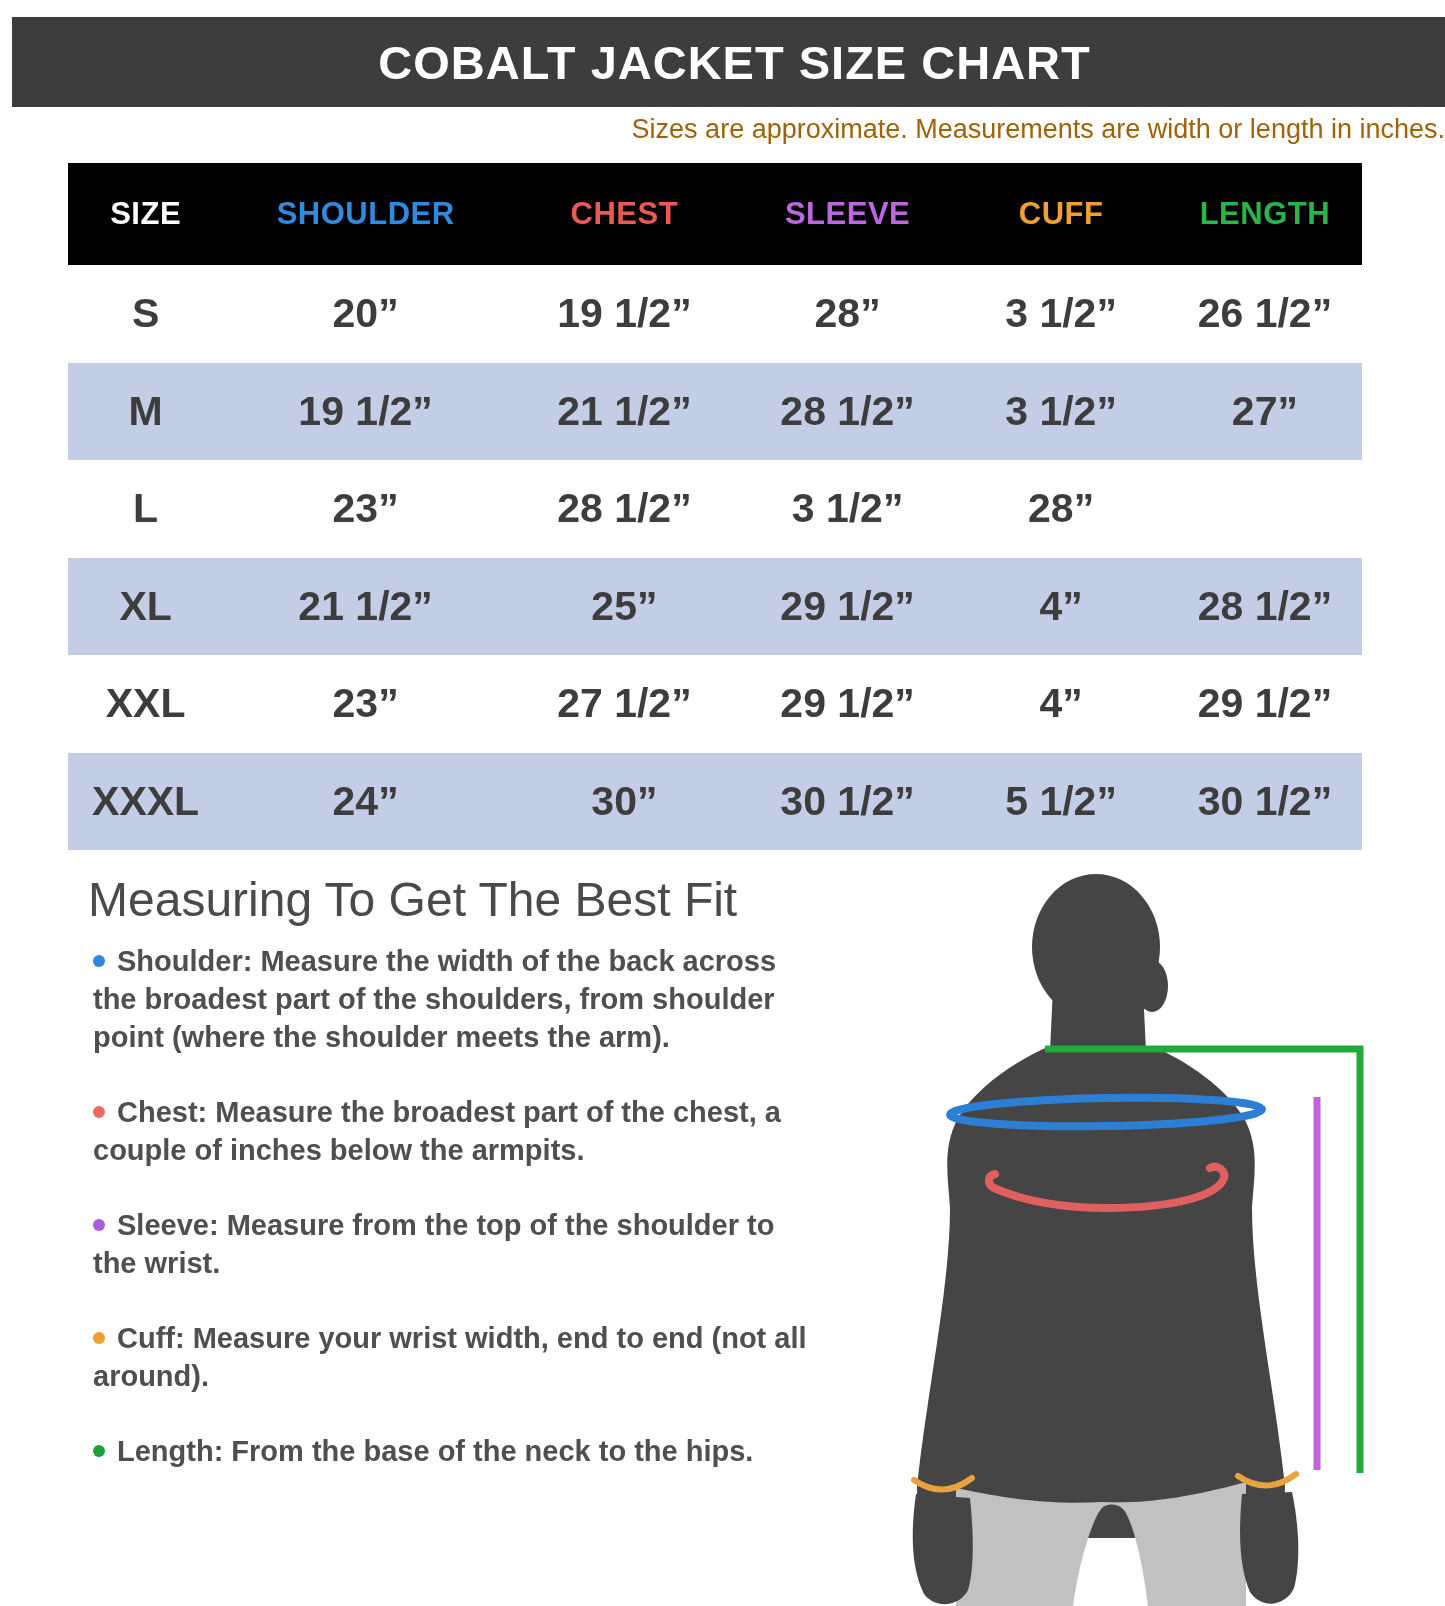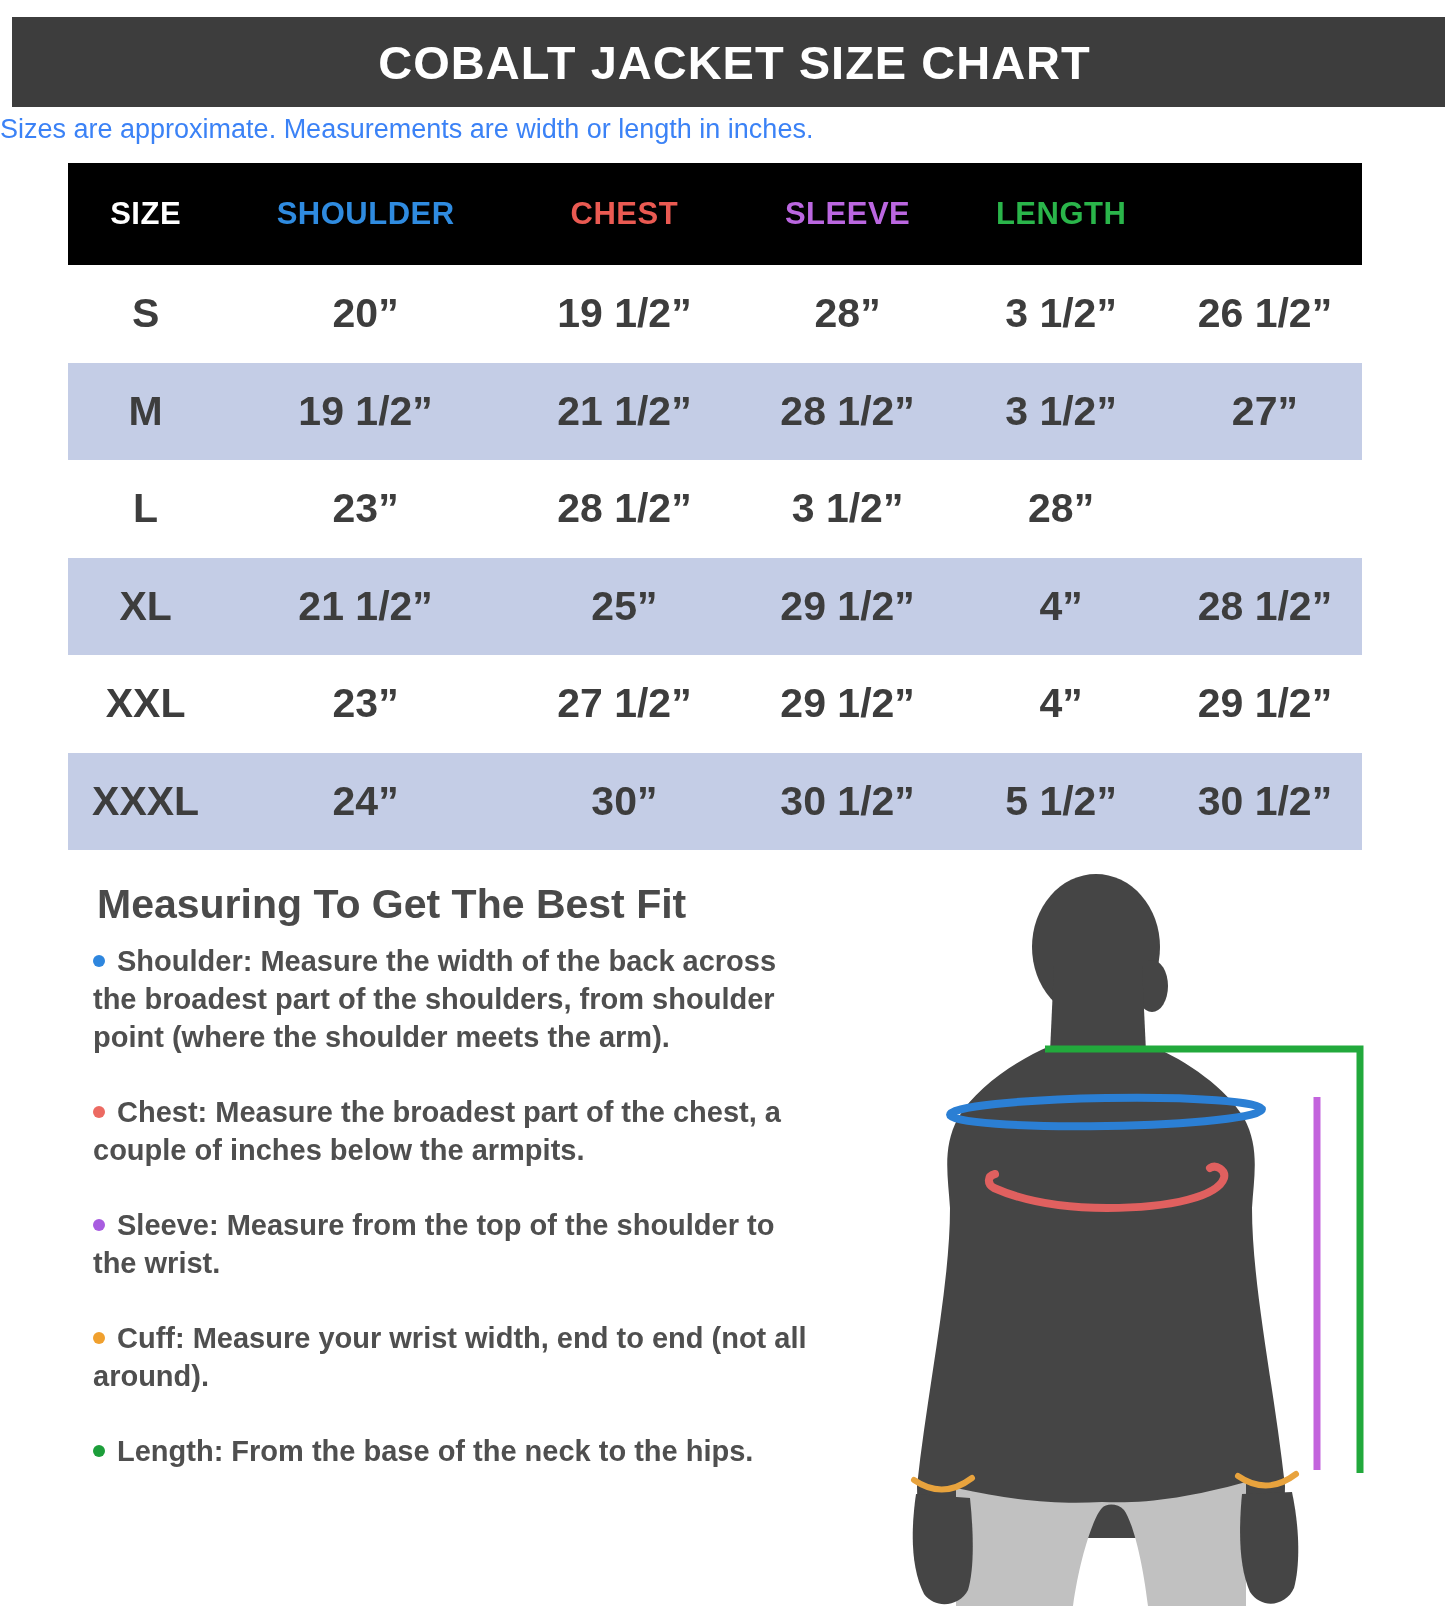--- a/index.html
+++ b/index.html
@@ -1,33 +1,33 @@
 <!DOCTYPE html>
 <html><head>
 <meta charset="utf-8">
 <style>
   html,body{margin:0;padding:0;background:#fff;}
   .page{position:relative;width:1445px;height:1606px;background:#ffffff;overflow:hidden;
         font-family:"Liberation Sans","DejaVu Sans",sans-serif;}
   .banner{position:absolute;left:0;top:17px;width:100%;height:90px;background:#3d3d3d;
           display:flex;align-items:center;justify-content:center;margin-left:12px;}
   .banner h1{margin:0;color:#ffffff;font-size:47px;font-weight:bold;letter-spacing:1px;}
-  .subtitle{position:absolute;left:0;top:114px;width:100%;text-align:left;
-            font-size:27px;color:#3b82f6;}
+  .subtitle{position:absolute;left:0;top:114px;width:100%;text-align:right;
+            font-size:27px;color:#a16207;}
   .size-table{position:absolute;left:68px;top:163px;width:1294px;}
   .thead{display:grid;grid-template-columns:12% 22% 18% 16.5% 16.5% 15%;
          height:102px;background:#3d3d3d;}
   .hcell{display:flex;align-items:center;justify-content:center;
          font-size:31px;font-weight:bold;letter-spacing:0.5px;}
   .trow{display:grid;grid-template-columns:12% 22% 18% 16.5% 16.5% 15%;height:97.5px;background:#ffffff;}
   .trow.alt{background:#c4cde6;}
   .cell{display:flex;align-items:center;justify-content:center;
         font-size:41px;font-weight:bold;color:#3d3d3d;}
-  .guide-heading{position:absolute;left:88px;top:872px;margin:9px;
-                 font-size:41px;font-weight:bold;color:#4a4a4a;}
+  .guide-heading{position:absolute;left:88px;top:872px;margin:0;
+                 font-size:48px;font-weight:normal;color:#4a4a4a;}
   .guide-list{position:absolute;left:85px;top:942px;width:785px;}
   .bullet{margin:0 0 37px 8px;font-size:29px;font-weight:bold;line-height:38px;color:#4f4f4f;}
   .dot{display:inline-block;width:12px;height:12px;border-radius:50%;
        margin-right:12px;vertical-align:middle;position:relative;top:-2px;}
   .btext{white-space:pre-line;}
   .figure-wrap{position:absolute;left:880px;top:846px;width:565px;height:760px;}
 </style>
 </head>
 <body>
 
@@ -38,20 +38,21 @@
   </div>
 
   <div class="subtitle">Sizes are approximate. Measurements are width or length in inches.</div>
 
   <div class="size-table">
     <div class="thead" style="background: #000000;">
         <div class="hcell" style="color: rgb(255, 255, 255);">SIZE</div>
         <div class="hcell" style="color: rgb(47, 139, 224);">SHOULDER</div>
         <div class="hcell" style="color: rgb(234, 90, 82);">CHEST</div>
         <div class="hcell" style="color: rgb(187, 103, 224);">SLEEVE</div>
+        <div class="hcell" style="color: rgb(240, 160, 46);">CUFF</div>
         <div class="hcell" style="color: rgb(42, 181, 74);">LENGTH</div>
       </div>
     <div>
         <div class="trow">
           <div class="cell">S</div>
           <div class="cell">20”</div>
           <div class="cell">19 1/2”</div>
           <div class="cell">28”</div>
           <div class="cell">3 1/2”</div>
           <div class="cell">26 1/2”</div>

